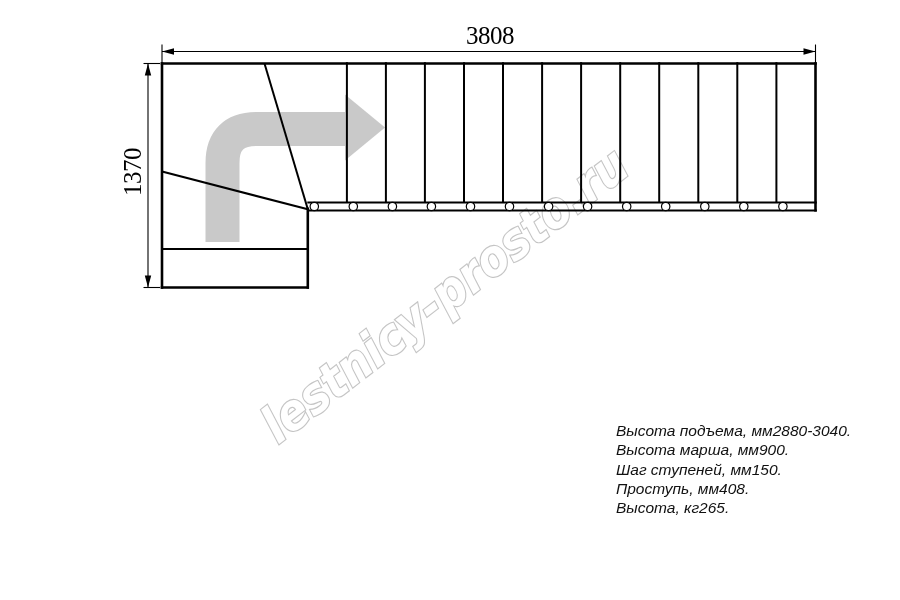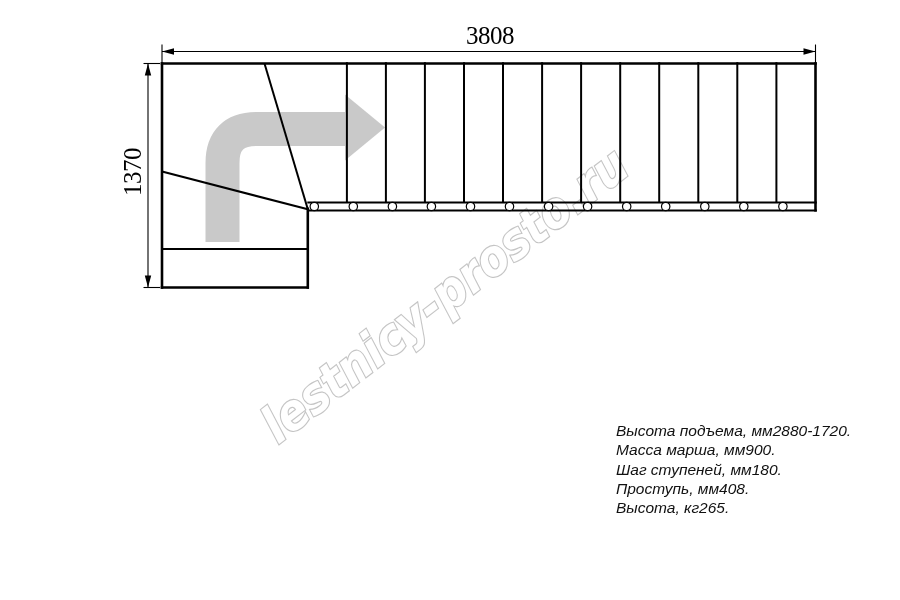--- a/index.html
+++ b/index.html
@@ -138,29 +138,29 @@
       <line x1="143.5" y1="287.5" x2="160" y2="287.5"></line>
     </g>
   </svg>
 
   <div class="dim-label dim-top">3808</div>
   <div class="dim-label dim-left">1370</div>
 
   <div class="specs">
     <div class="row">
       <span>Высота подъема, мм</span>
-      <span>2880-1720.</span>
+      <span>2880-3040.</span>
     </div>
     <div class="row">
-      <span>Масса марша, мм</span>
+      <span>Высота марша, мм</span>
       <span>900.</span>
     </div>
     <div class="row">
       <span>Шаг ступеней, мм</span>
-      <span>180.</span>
+      <span>150.</span>
     </div>
     <div class="row">
       <span>Проступь, мм</span>
       <span>408.</span>
     </div>
     <div class="row">
       <span>Высота, кг</span>
       <span>265.</span>
     </div>
   </div>

